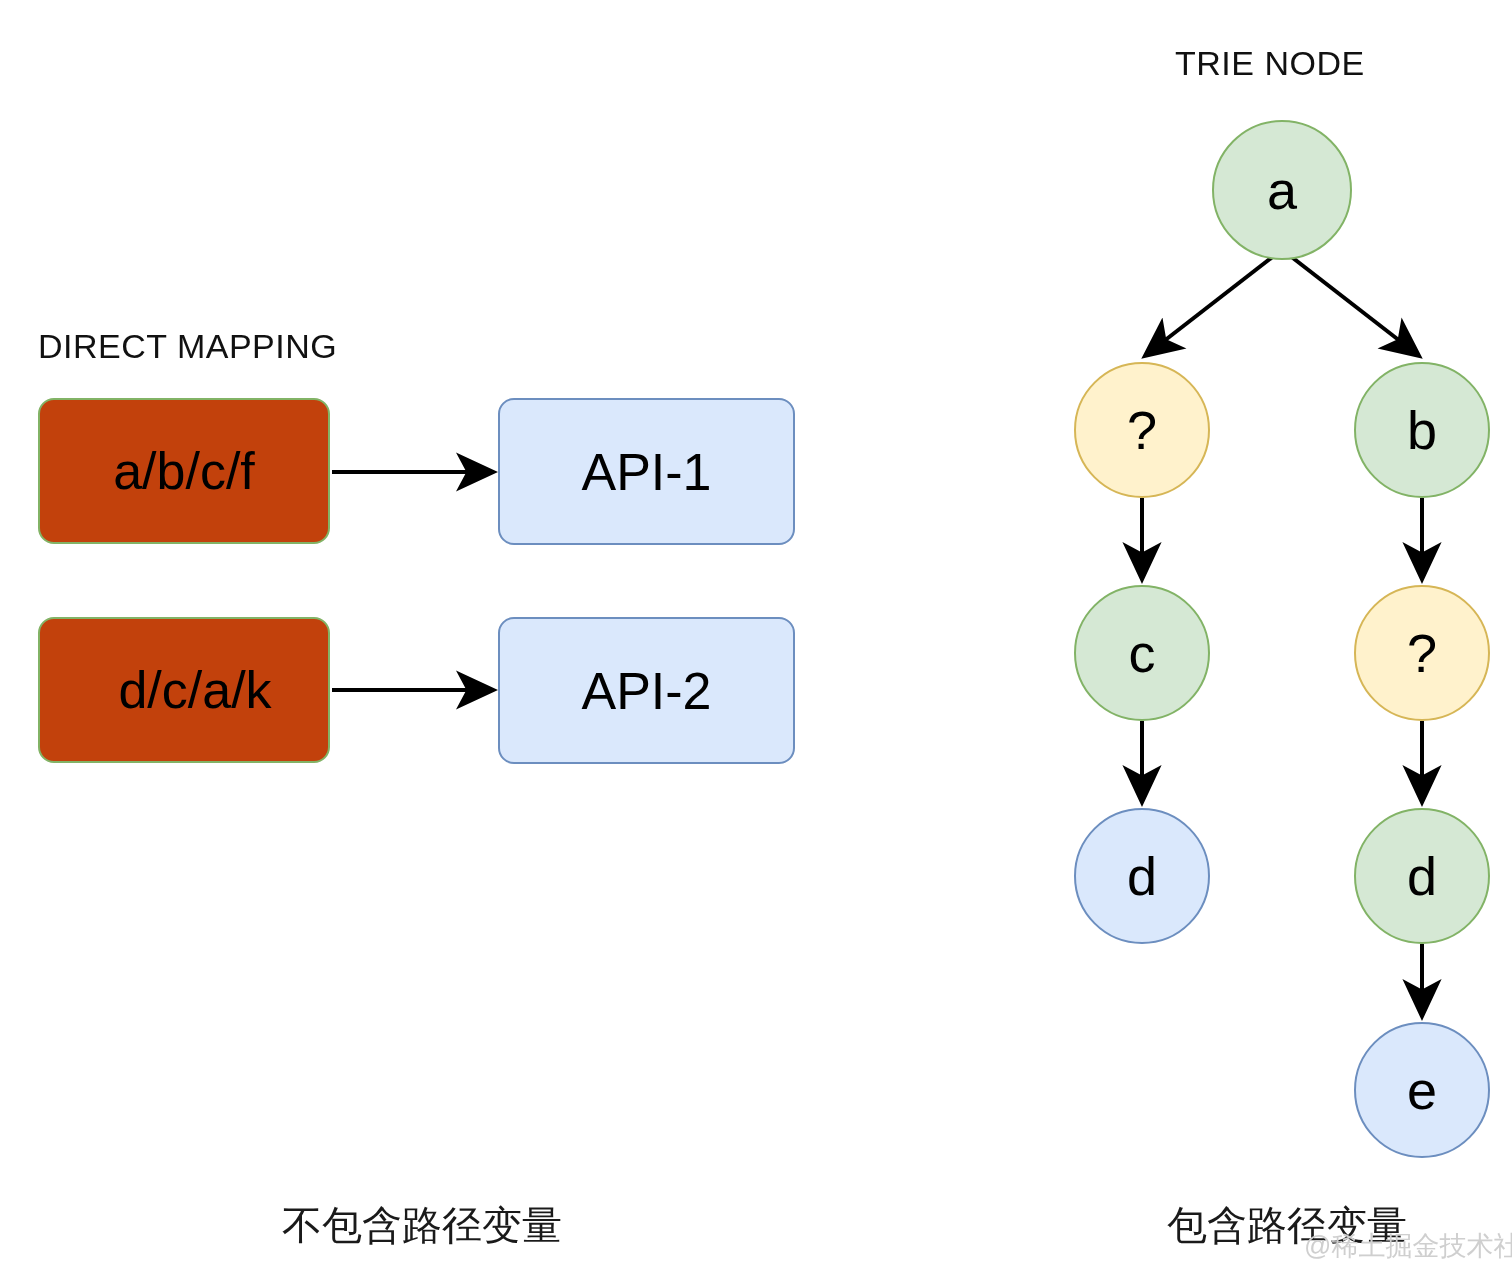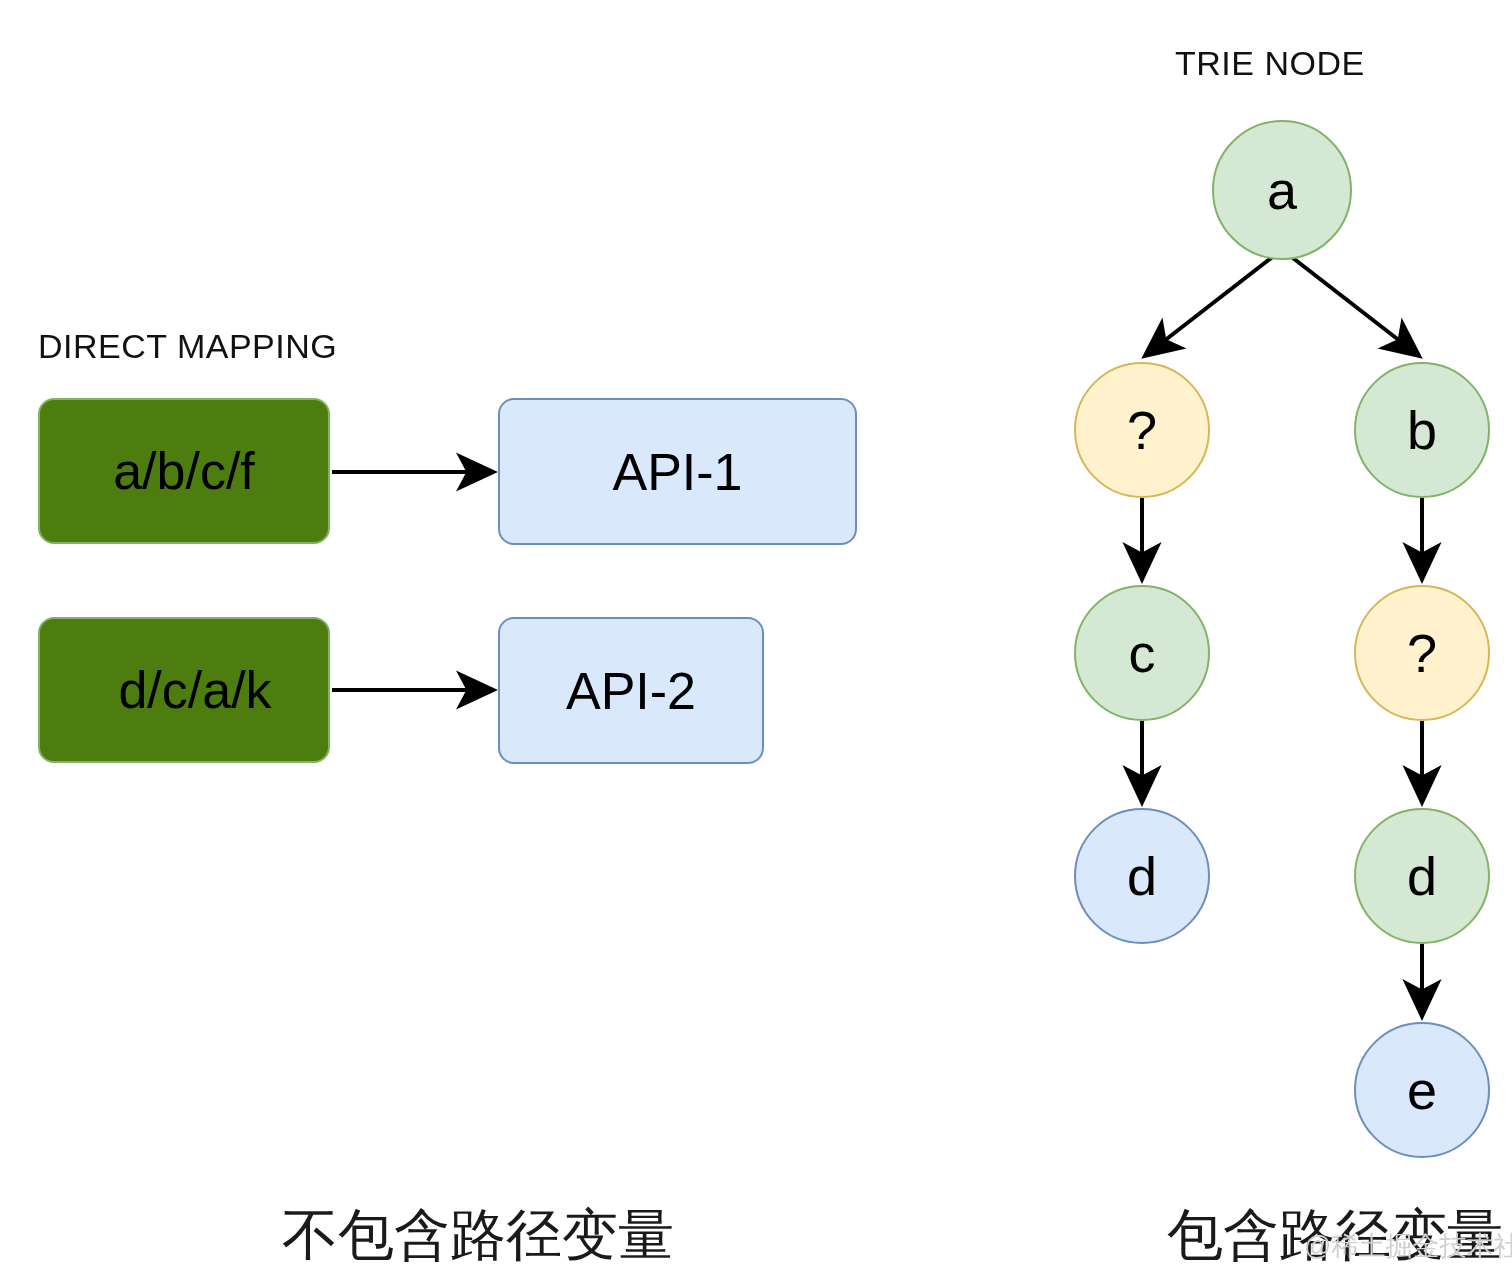--- a/index.html
+++ b/index.html
@@ -32,21 +32,21 @@
     letter-spacing: 0.5px;
     color: #111111;
     white-space: nowrap;
     font-family: "Liberation Sans", sans-serif;
   }
   #direct-mapping-title { left: 38px; top: 327px; }
   #trie-node-title { left: 1175px; top: 44px; }
 
   .caption {
     position: absolute;
-    font-size: 56px;
+    font-size: 40px;
     font-weight: 400;
     color: #1a1a1a;
     white-space: nowrap;
     font-family: "Liberation Sans", sans-serif;
   }
   #caption-left { left: 282px; top: 1198px; }
   #caption-right { left: 1167px; top: 1198px; }
 
   #watermark {
     position: absolute;
@@ -63,21 +63,21 @@
     box-sizing: border-box;
     border-radius: 16px;
     display: flex;
     align-items: center;
     justify-content: center;
     font-size: 52px;
     font-family: "Liberation Sans", sans-serif;
     color: #000000;
   }
   .rbox.green {
-    background: #4d7c0f;
+    background: #c2410c;
     border: 2px solid #82b366;
   }
   .rbox.blue {
     background: #dae8fc;
     border: 2px solid #6c8ebf;
   }
 
   .node {
     position: absolute;
     box-sizing: border-box;
@@ -116,29 +116,29 @@
     <line x1="1422" y1="721" x2="1422" y2="801" stroke="#000000" stroke-width="4" marker-end="url(#ah)"></line>
     <line x1="1422" y1="944" x2="1422" y2="1015" stroke="#000000" stroke-width="4" marker-end="url(#ah)"></line>
   </svg>
 
   <div class="section-title" id="direct-mapping-title">DIRECT MAPPING</div>
 
   <div class="rbox green" style="left:38px; top:398px; width:292px; height:146px;">
     <span>a/b/c/f</span>
   </div>
 
-  <div class="rbox blue" style="left:498px; top:398px; width:359px; height:147px;">
+  <div class="rbox blue" style="left:498px; top:398px; width:297px; height:147px;">
     <span>API-1</span>
   </div>
 
   <div class="rbox green" style="left:38px; top:617px; width:292px; height:146px;padding-left:22px;">
     <span>d/c/a/k</span>
   </div>
 
-  <div class="rbox blue" style="left:498px; top:617px; width:266px; height:147px;">
+  <div class="rbox blue" style="left:498px; top:617px; width:297px; height:147px;">
     <span>API-2</span>
   </div>
 
   <div class="caption" id="caption-left">不包含路径变量</div>
 
   <div class="section-title" id="trie-node-title">TRIE NODE</div>
 
   <div class="node green" style="left:1212px; top:120px; width:140px; height:140px;">
     <span>a</span>
   </div>

